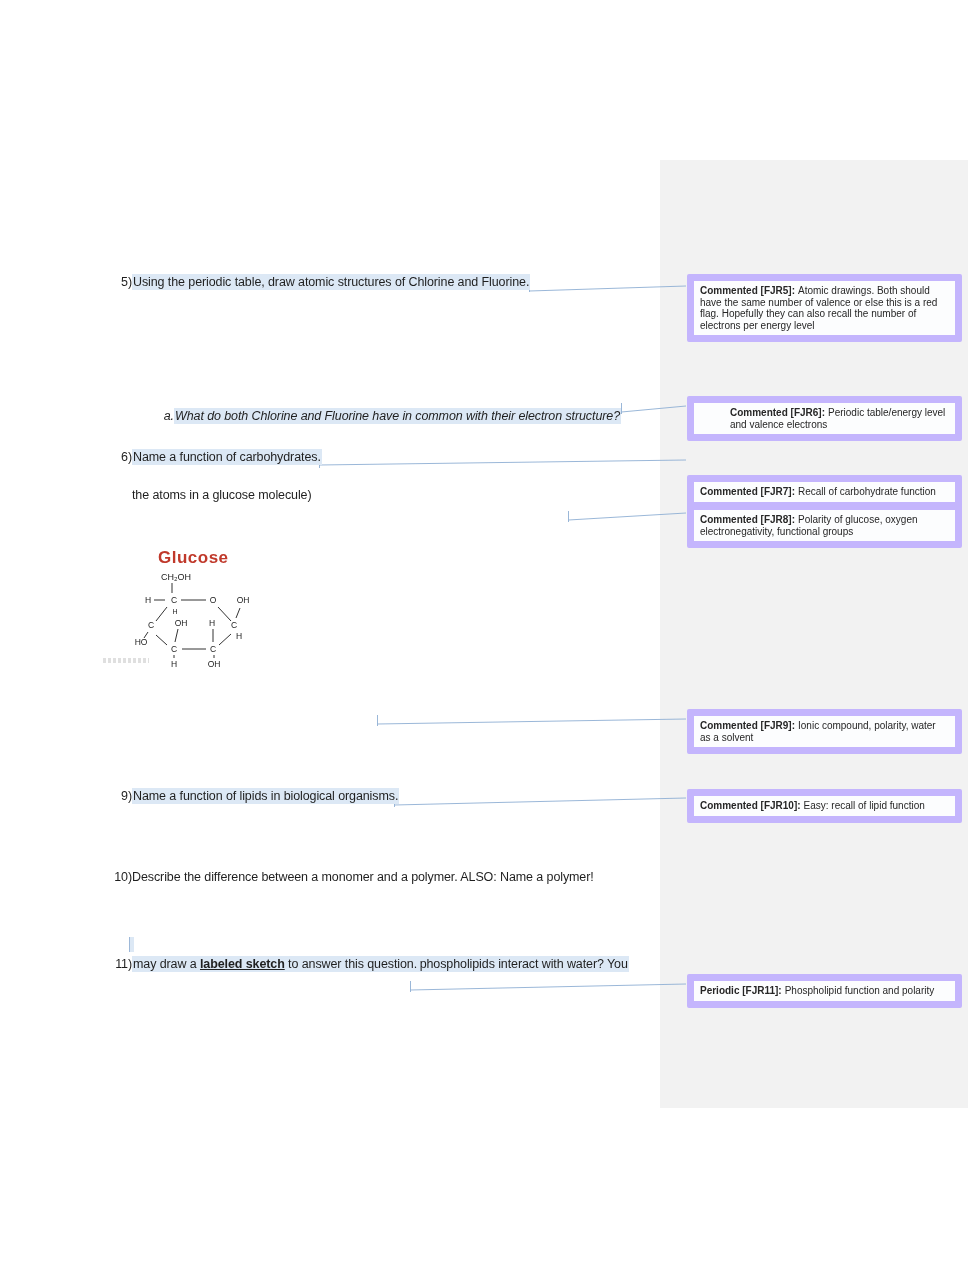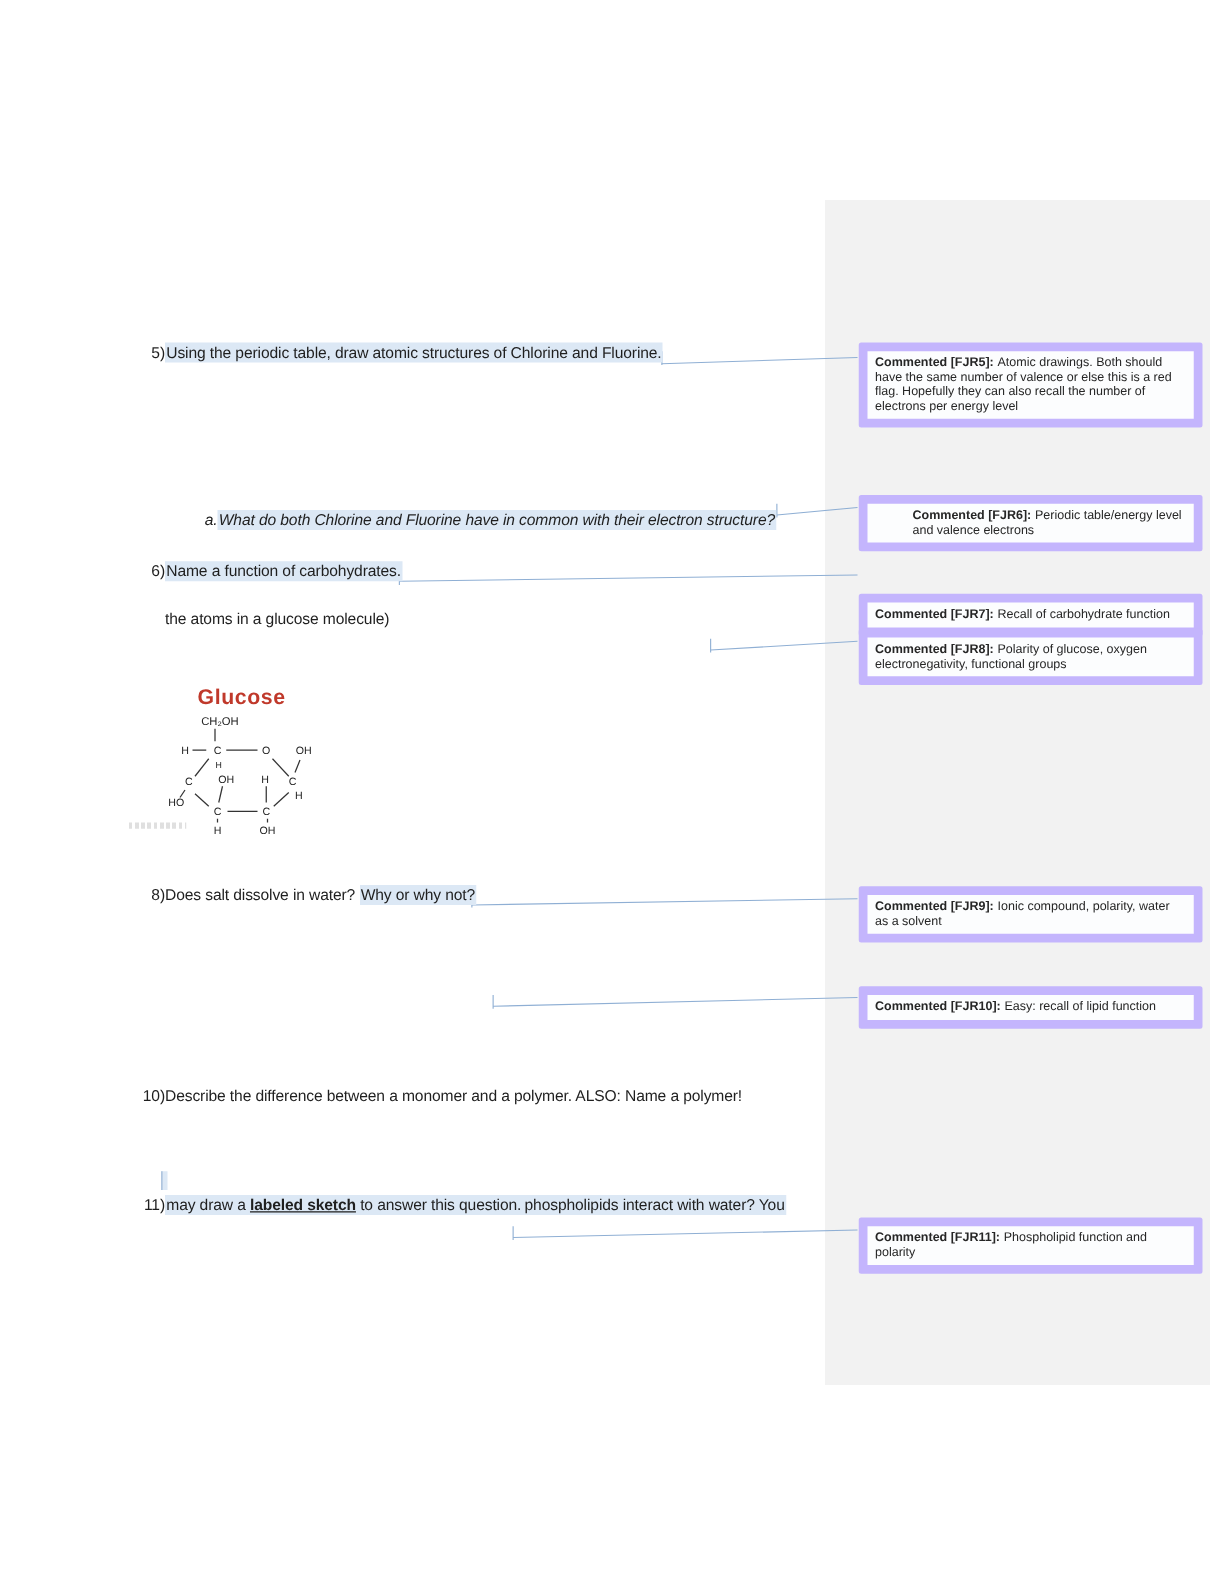--- a/index.html
+++ b/index.html
@@ -127,24 +127,24 @@
         <text x="80" y="58" text-anchor="middle">OH</text>
         <text x="111" y="58" text-anchor="middle">H</text>
         <text x="40" y="77" text-anchor="middle">HO</text>
         <text x="73" y="99" text-anchor="middle">H</text>
         <text x="113" y="99" text-anchor="middle">OH</text>
       </g>
     </svg>
     <div class="watermark"></div>
   </div>
 
-  <div class="q" style="left:110px; top:708px; width:560px;">
-    <span class="qrow"><span class="qnum">8)</span><span>Does salt dissolve in water? </span><mark class="hl">Why or why not?</mark></span>
+
+  <div class="q" style="left:110px; top:788px; width:560px;">
+    <span class="qrow"><span class="qnum">9)</span><mark class="hl">Name a function of lipids in biological organisms.</mark></span>
   </div>
-
 
   <div class="q" style="left:108px; top:869px; width:570px;">
     <span class="qrow"><span class="qnum wide">10)</span><span>Describe the difference between a monomer and a polymer. ALSO: Name a polymer!</span></span>
   </div>
 
   <div class="cursor-mark"></div>
 
   <div class="q" style="left:108px; top:956px; width:570px;">
     <span class="qrow"><span class="qnum wide">11)</span><mark class="hl">Phospholipids have an interesting structure. How do phospholipids interact with water? You</mark></span>
     <span class="qline wide"><mark class="hl"><span>may draw a </span><span class="em-bold">labeled sketch</span><span> to answer this question.</span></mark></span>
@@ -162,16 +162,16 @@
   <div class="comment" style="top:503px; min-height:29px;">
     <b>Commented [FJR8]:</b><span>Polarity of glucose, oxygen electronegativity, functional groups</span>
   </div>
   <div class="comment" style="top:709px; min-height:28px;">
     <b>Commented [FJR9]:</b><span>Ionic compound, polarity, water as a solvent</span>
   </div>
   <div class="comment" style="top:789px;">
     <b>Commented [FJR10]:</b><span>Easy: recall of lipid function</span>
   </div>
   <div class="comment" style="top:974px;">
-    <b>Commented [FJR11]:</b><span>Phospholipid function and polarity</span>
+    <b>Periodic [FJR11]:</b><span>Phospholipid function and polarity</span>
   </div>
 
 </div>
 
 </body></html>

